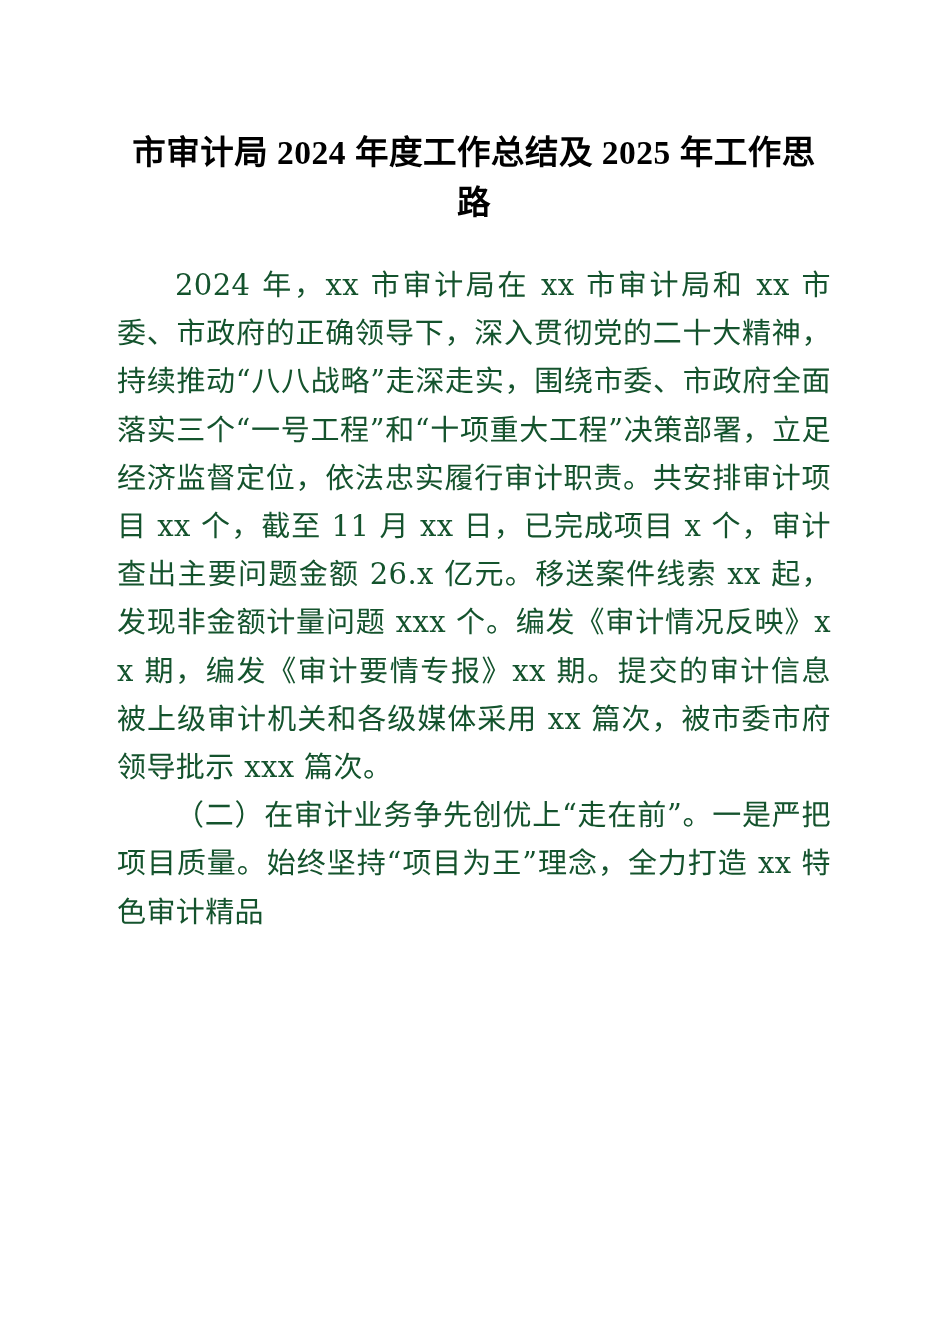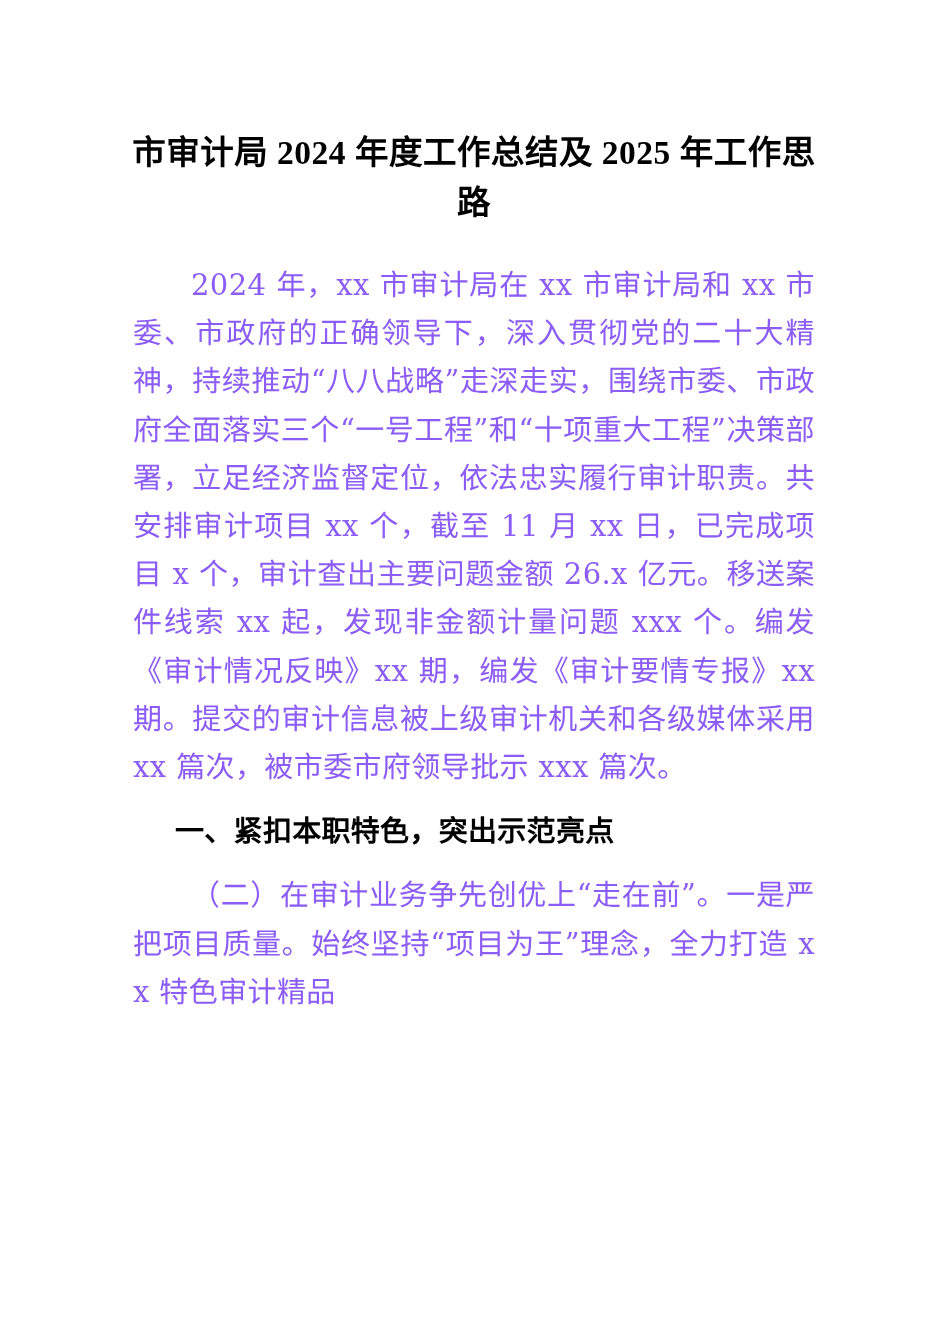--- a/index.html
+++ b/index.html
@@ -50,22 +50,22 @@
   }
 
   
   .para {
     font-family: "DejaVu Serif", "Liberation Serif", serif;
     font-size: 29px;
     line-height: 48.2px;
     text-align: justify;
     text-justify: inter-ideograph;
     text-indent: 2em;
-    margin: 16px;
-    color: #8b5cf6;
+    margin: 0;
+    color: #14532d;
     letter-spacing: 0.4px;
     word-break: break-all;
   }
 
   .para.first {
     margin-top: 33px;
   }
 
   
   .section-heading {
@@ -82,19 +82,18 @@
 </head>
 <body>
 
 <div class="page">
   <div class="content">
 
     <h1 class="doc-title">市审计局 2024 年度工作总结及 2025 年工作思路</h1>
 
     <p class="para first">2024 年，xx 市审计局在 xx 市审计局和 xx 市委、市政府的正确领导下，深入贯彻党的二十大精神，持续推动“八八战略”走深走实，围绕市委、市政府全面落实三个“一号工程”和“十项重大工程”决策部署，立足经济监督定位，依法忠实履行审计职责。共安排审计项目 xx 个，截至 11 月 xx 日，已完成项目 x 个，审计查出主要问题金额 26.x 亿元。移送案件线索 xx 起，发现非金额计量问题 xxx 个。编发《审计情况反映》xx 期，编发《审计要情专报》xx 期。提交的审计信息被上级审计机关和各级媒体采用 xx 篇次，被市委市府领导批示 xxx 篇次。</p>
 
-    <h2 class="section-heading">一、紧扣本职特色，突出示范亮点</h2>
 
 
     <p class="para">（二）在审计业务争先创优上“走在前”。一是严把项目质量。始终坚持“项目为王”理念，全力打造 xx 特色审计精品</p>
 
   </div>
 </div>
 
 </body></html>

